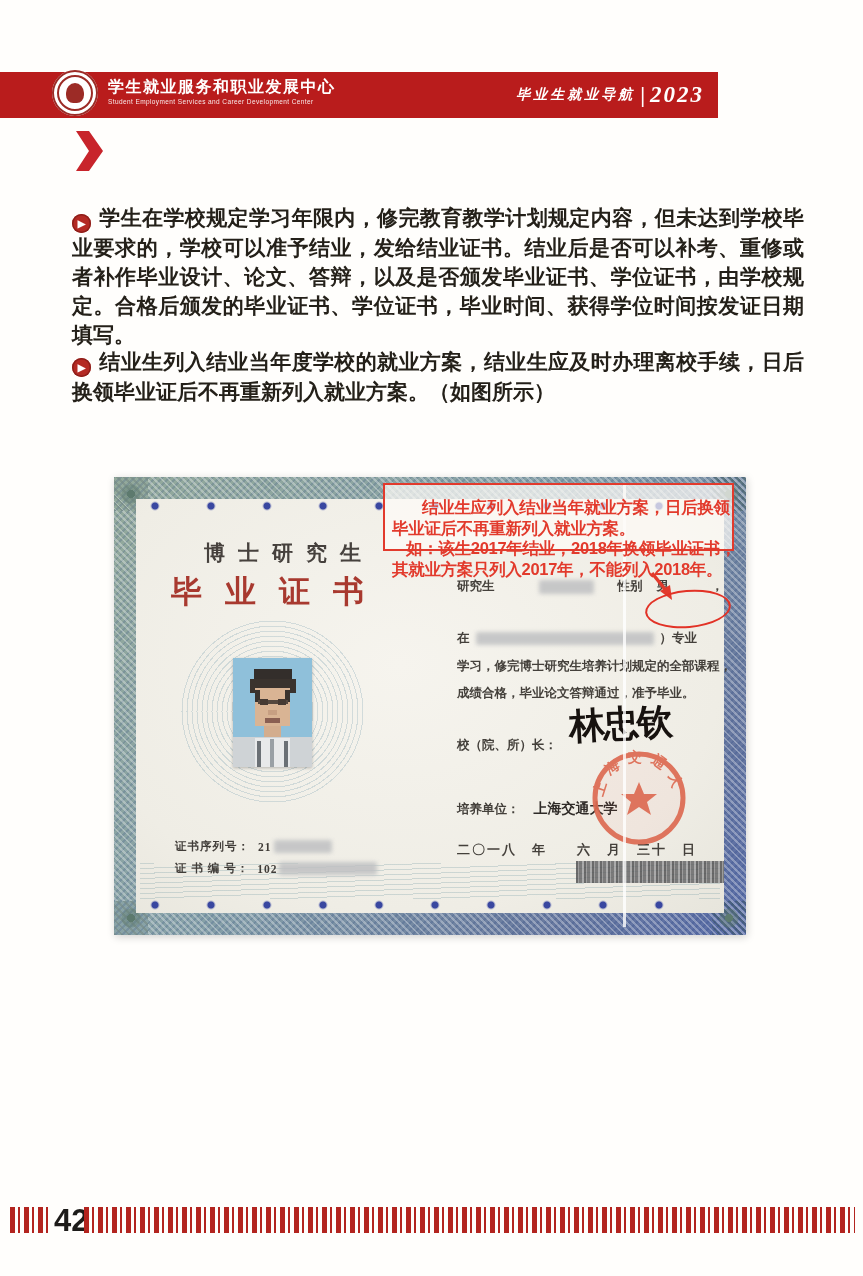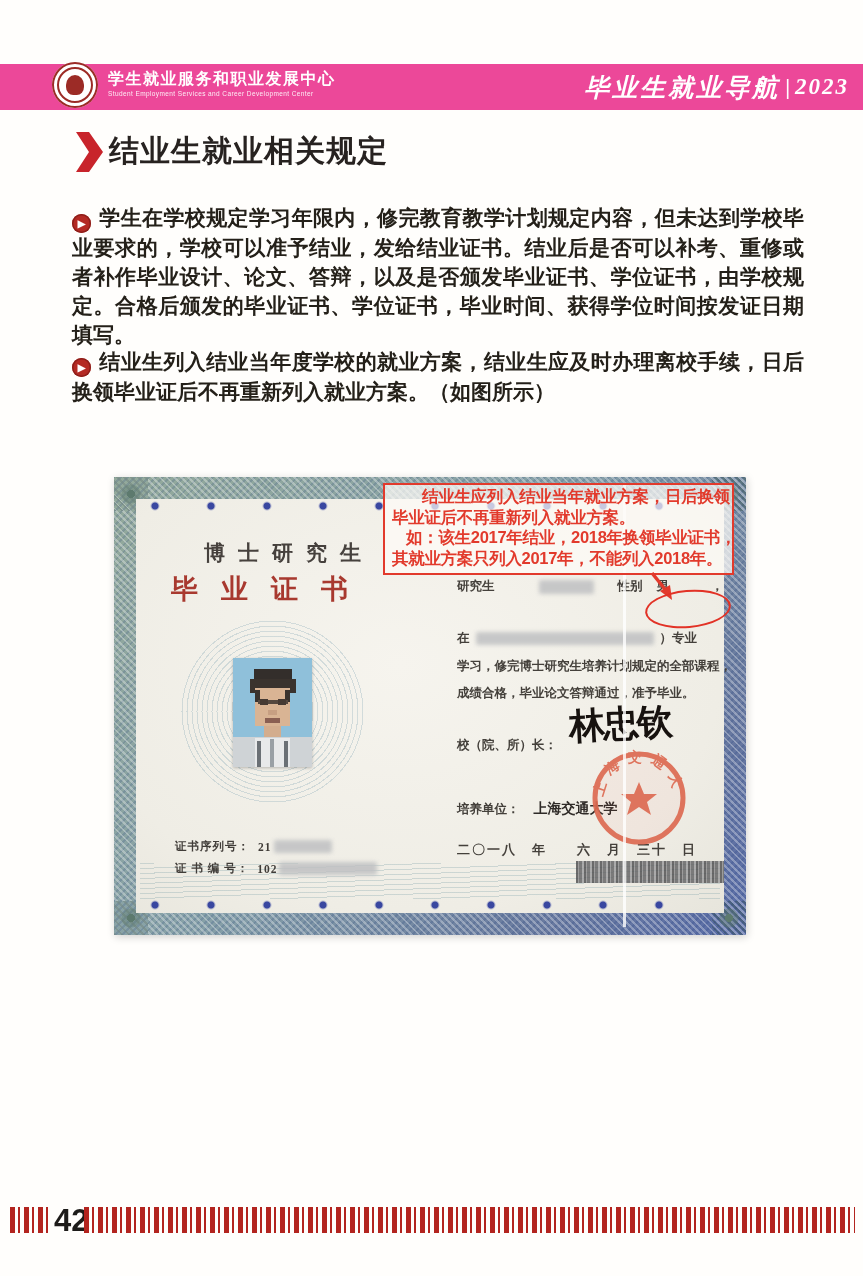--- a/index.html
+++ b/index.html
@@ -1,31 +1,31 @@
 <!DOCTYPE html>
 <html><head>
 <meta charset="utf-8">
 <style>
   html,body{margin:0;padding:0;background:#e8e8e8;}
   .page{position:relative;width:863px;height:1276px;margin:0 auto;background:#fffefc;
         overflow:hidden;font-family:"Liberation Sans",sans-serif;}
 
   
-  .band{position:absolute;left:0;top:64px;width:863px;height:46px;background:#ec4899;}
+  .band{position:absolute;left:0;top:72px;width:718px;height:46px;background:#b91c1c;}
   .logo{position:absolute;left:52px;top:-2px;width:46px;height:46px;border-radius:50%;
         background:#fff;box-shadow:0 0 0 2px #9c2b26 inset;}
   .logo::before{content:"";position:absolute;inset:5px;border-radius:50%;border:2px solid #9c2b26;}
   .logo::after{content:"";position:absolute;left:14px;top:13px;width:18px;height:20px;
         background:#9c2b26;border-radius:50% 50% 40% 40%;}
   .org{position:absolute;left:108px;top:5px;color:#fff;}
   .org-zh{font-size:16px;font-weight:bold;letter-spacing:1.5px;line-height:20px;}
   .org-en{font-size:6.5px;letter-spacing:.4px;opacity:.9;line-height:9px;}
   .banner{position:absolute;right:14px;top:0;height:46px;display:flex;align-items:center;
         color:#fff;font-family:"Liberation Serif",serif;font-style:italic;font-weight:bold;}
-  .banner-title{font-size:25px;letter-spacing:3px;}
+  .banner-title{font-size:14px;letter-spacing:3px;}
   .banner-sep{font-size:22px;margin:0 5px;font-style:normal;}
   .banner-year{font-size:23px;letter-spacing:2px;}
 
   
   .sect{position:absolute;left:76px;top:131px;display:flex;align-items:center;}
   .chev{width:27px;height:40px;margin-right:6px;}
   .sect-title{font-size:30px;font-weight:bold;color:#272220;letter-spacing:1px;}
 
   
   .para{position:absolute;left:72px;width:732px;font-size:21px;font-weight:bold;
@@ -59,38 +59,38 @@
         background:rgba(255,255,255,.8);filter:blur(.7px);z-index:5;}
 
   .flower{position:absolute;left:66px;top:141px;width:185px;height:187px;border-radius:50%;
         background:repeating-radial-gradient(circle at 50% 50%,rgba(130,165,180,.30) 0 1px,transparent 1px 5px);}
   .photo{position:absolute;left:119px;top:181px;width:79px;height:109px;box-shadow:0 1px 3px rgba(0,0,0,.25);}
   .photo svg{display:block;width:100%;height:100%;shape-rendering:crispEdges;}
 
   .degree{position:absolute;left:90px;top:62px;font-family:"Liberation Serif",serif;
         font-size:21px;font-weight:600;letter-spacing:13px;color:#46413d;white-space:nowrap;}
   .cert-title{position:absolute;left:57px;top:94px;font-family:"Liberation Serif",serif;
-        font-size:27px;font-weight:bold;letter-spacing:23px;color:#a8392f;white-space:nowrap;}
+        font-size:31px;font-weight:bold;letter-spacing:23px;color:#a8392f;white-space:nowrap;}
 
   .rc{position:absolute;left:343px;font-family:"Liberation Serif",serif;font-size:12.5px;
         font-weight:600;color:#44403b;white-space:nowrap;display:flex;align-items:center;}
   .blurbox{display:inline-block;background:#bfc0c2;border-radius:2px;filter:blur(2px);opacity:.85;}
   .sig{position:absolute;left:455px;top:223px;font-family:"Liberation Serif",serif;
         font-size:36px;font-weight:bold;color:#17120f;letter-spacing:-2px;
         transform:rotate(-3deg);z-index:4;white-space:nowrap;}
   .seal{position:absolute;left:476px;top:272px;width:98px;height:98px;z-index:3;opacity:.92;}
   .unit-val{font-size:14px;color:#2f2b28;margin-left:14px;}
   .barcode{position:absolute;left:462px;top:384px;width:148px;height:22px;opacity:.8;filter:blur(.6px);
         background:repeating-linear-gradient(90deg,#4a4a4c 0 2px,#8a8a8c 2px 3px,#5f5f61 3px 6px,#9b9b9d 6px 8px);}
   .lc{position:absolute;left:61px;font-family:"Liberation Serif",serif;font-size:11.5px;
         font-weight:600;color:#403c38;letter-spacing:1px;white-space:nowrap;display:flex;align-items:center;}
 
   
-  .anno{position:absolute;left:269px;top:6px;width:351px;height:92px;box-sizing:border-box;
-        border:2.5px solid #e23a2c;background:rgba(253,251,247,.72);padding:1px 7px;z-index:6;
+  .anno{position:absolute;left:269px;top:6px;width:351px;height:68px;box-sizing:border-box;
+        border:2.5px solid #e23a2c;background:rgba(253,251,247,.72);padding:12px 7px;z-index:6;
         color:#e23a2c;font-weight:bold;font-size:16.5px;line-height:20.5px;letter-spacing:-.3px;white-space:nowrap;}
   .anno .ind2{text-indent:30px;display:block;} .anno .ind1{text-indent:14px;display:block;}
   .arrow-svg{position:absolute;left:0;top:0;width:632px;height:458px;z-index:6;pointer-events:none;}
   .oval{position:absolute;left:531px;top:113px;width:82px;height:34px;border:2.5px solid #e23226;
         border-radius:50%;transform:rotate(-5deg);z-index:6;}
 
   
   .ticks{position:absolute;top:1207px;height:26px;
         background:repeating-linear-gradient(90deg,#b3241f 0 5px,transparent 5px 8px,#b3241f 8px 10px,transparent 10px 14px);}
   .ticks.left{left:10px;width:41px;}
@@ -112,21 +112,20 @@
       <span class="banner-title">毕业生就业导航</span>
       <span class="banner-sep">|</span>
       <span class="banner-year">2023</span>
     </div>
   </div>
 
   <div class="sect">
     <svg class="chev" viewBox="0 0 27 40">
       <polygon points="0,0 13,0 27,20 13,40 0,40 13,20" fill="#c8242b"></polygon>
     </svg>
-    <span class="sect-title">结业生就业相关规定</span>
   </div>
 
   <div class="para p1"><span class="bullet">▶</span><span>学生在学校规定学习年限内，修完教育教学计划规定内容，但未达到学校毕业要求的，学校可以准予结业，发给结业证书。结业后是否可以补考、重修或者补作毕业设计、论文、答辩，以及是否颁发毕业证书、学位证书，由学校规定。合格后颁发的毕业证书、学位证书，毕业时间、获得学位时间按发证日期填写。</span></div>
 
   <div class="para p2"><span class="bullet">▶</span><span>结业生列入结业当年度学校的就业方案，结业生应及时办理离校手续，日后换领毕业证后不再重新列入就业方案。（如图所示）</span></div>
 
   <div class="cert">
     <div class="cert-pattern"></div>
     <div class="corner tl"></div>
     <div class="corner tr"></div>

